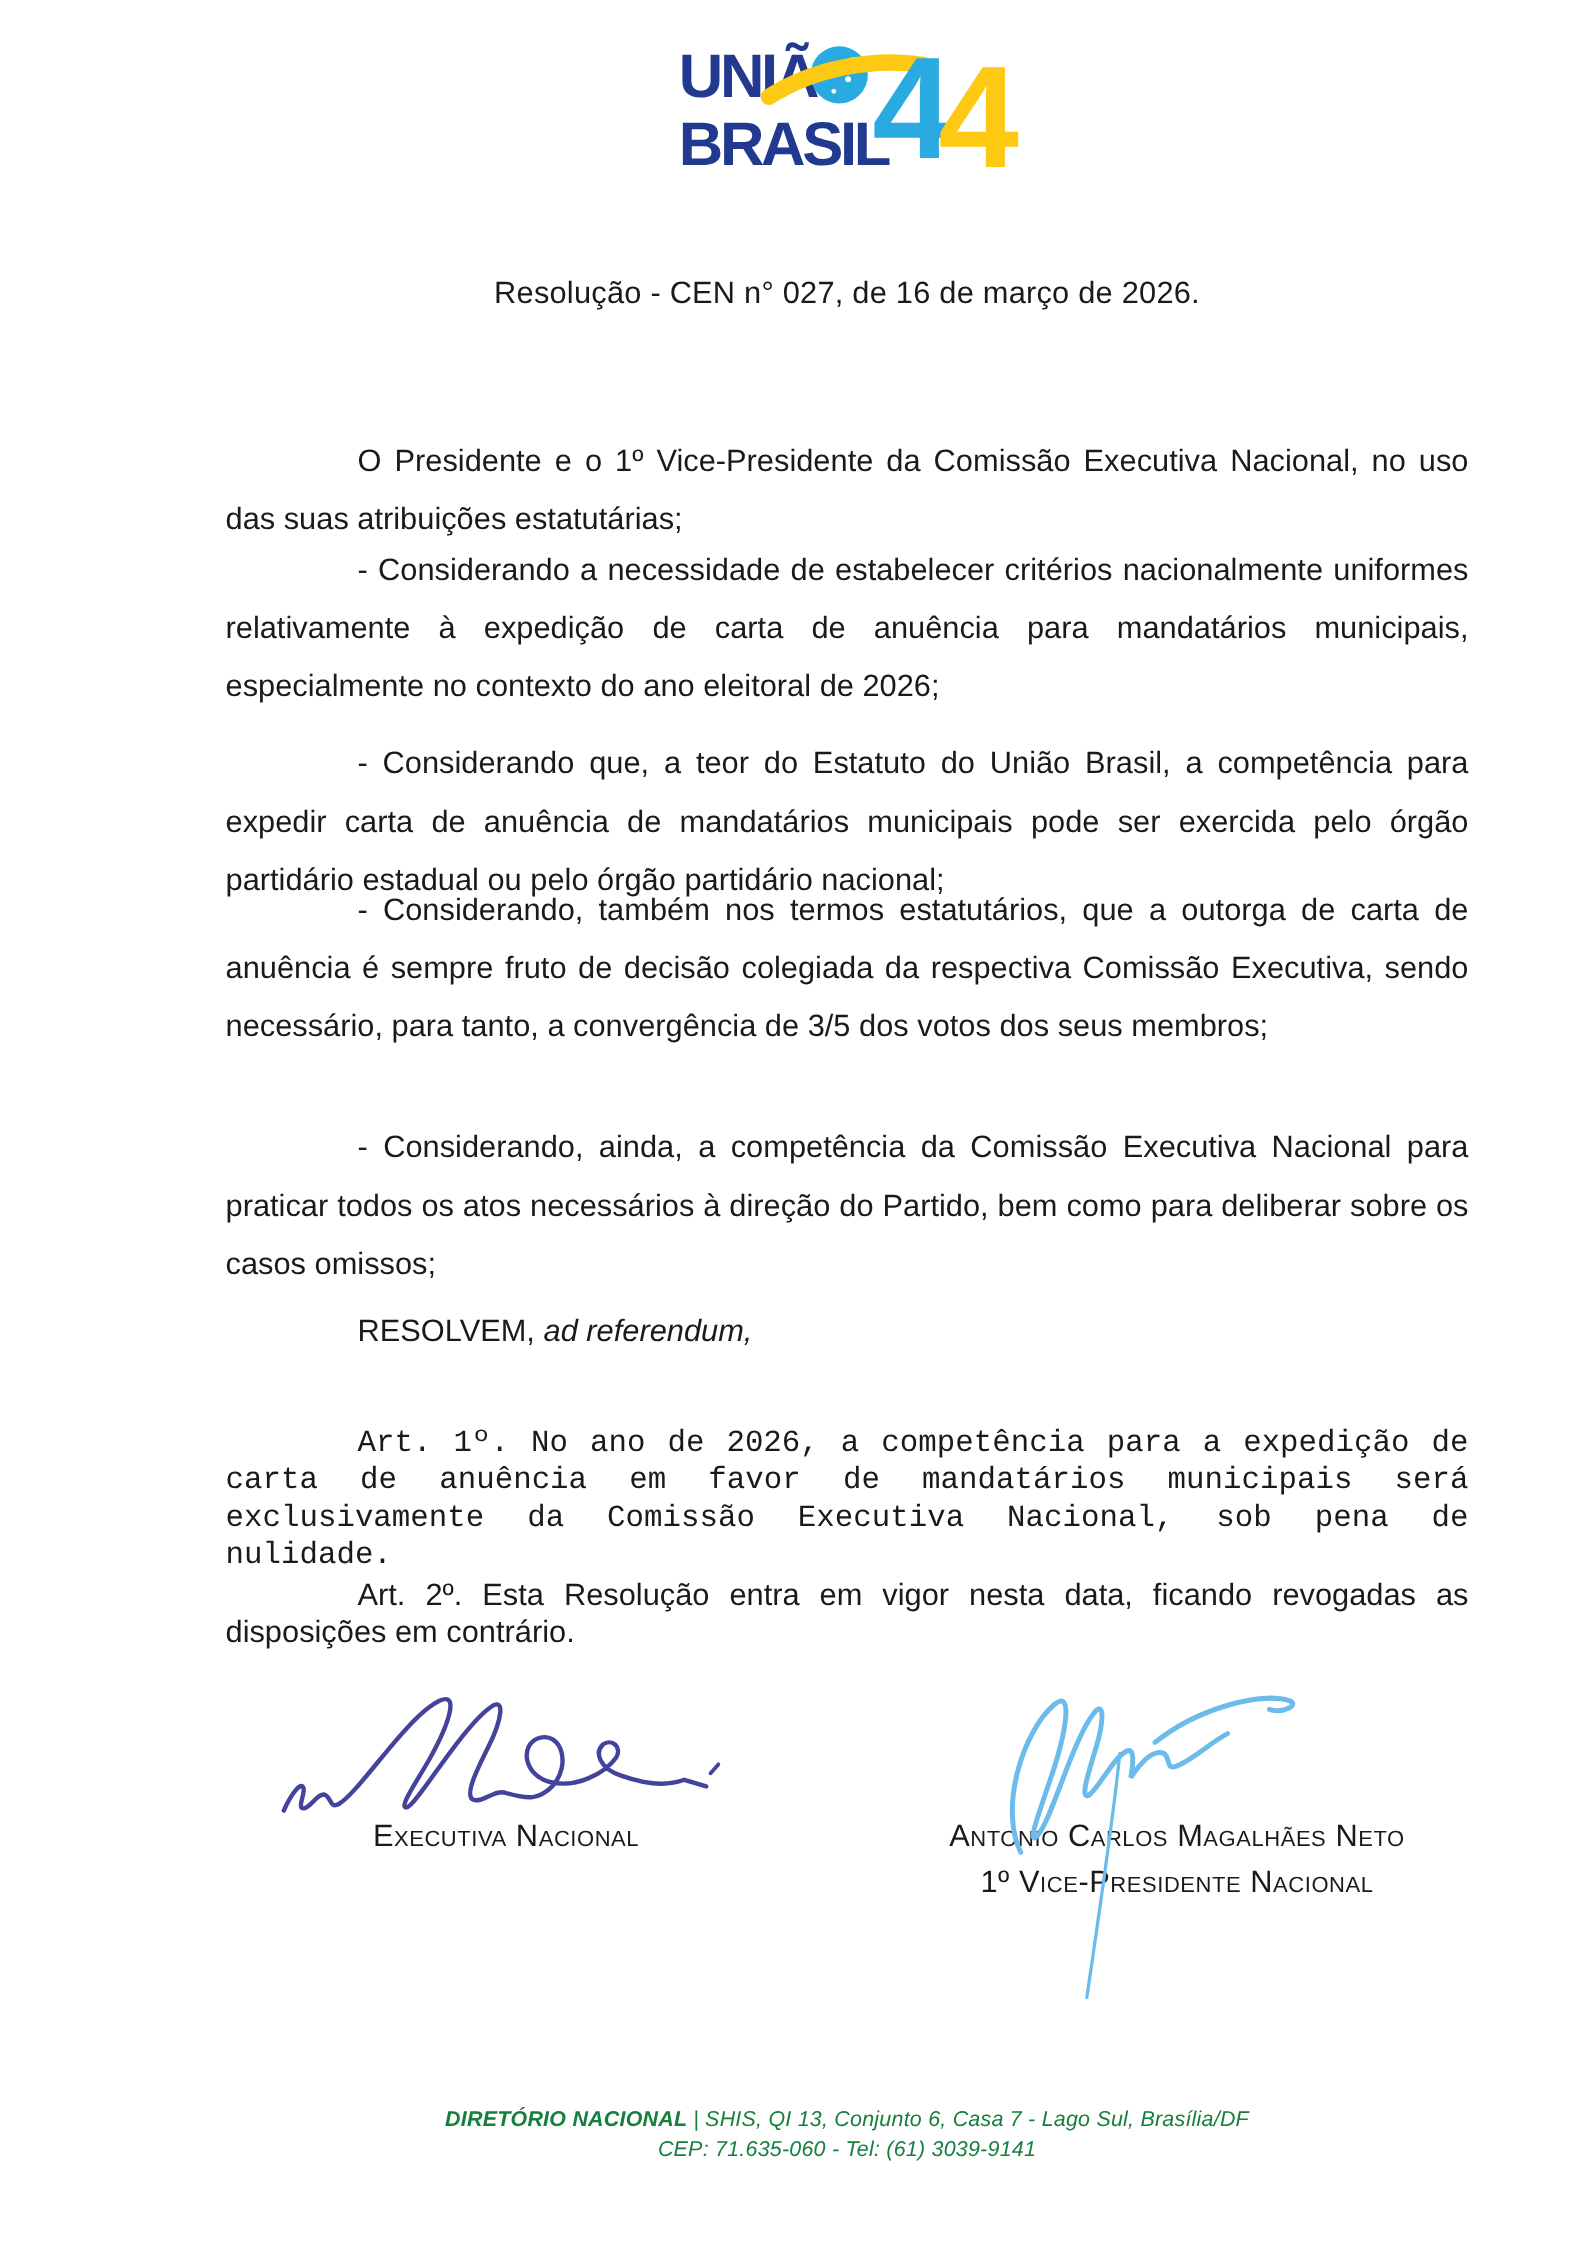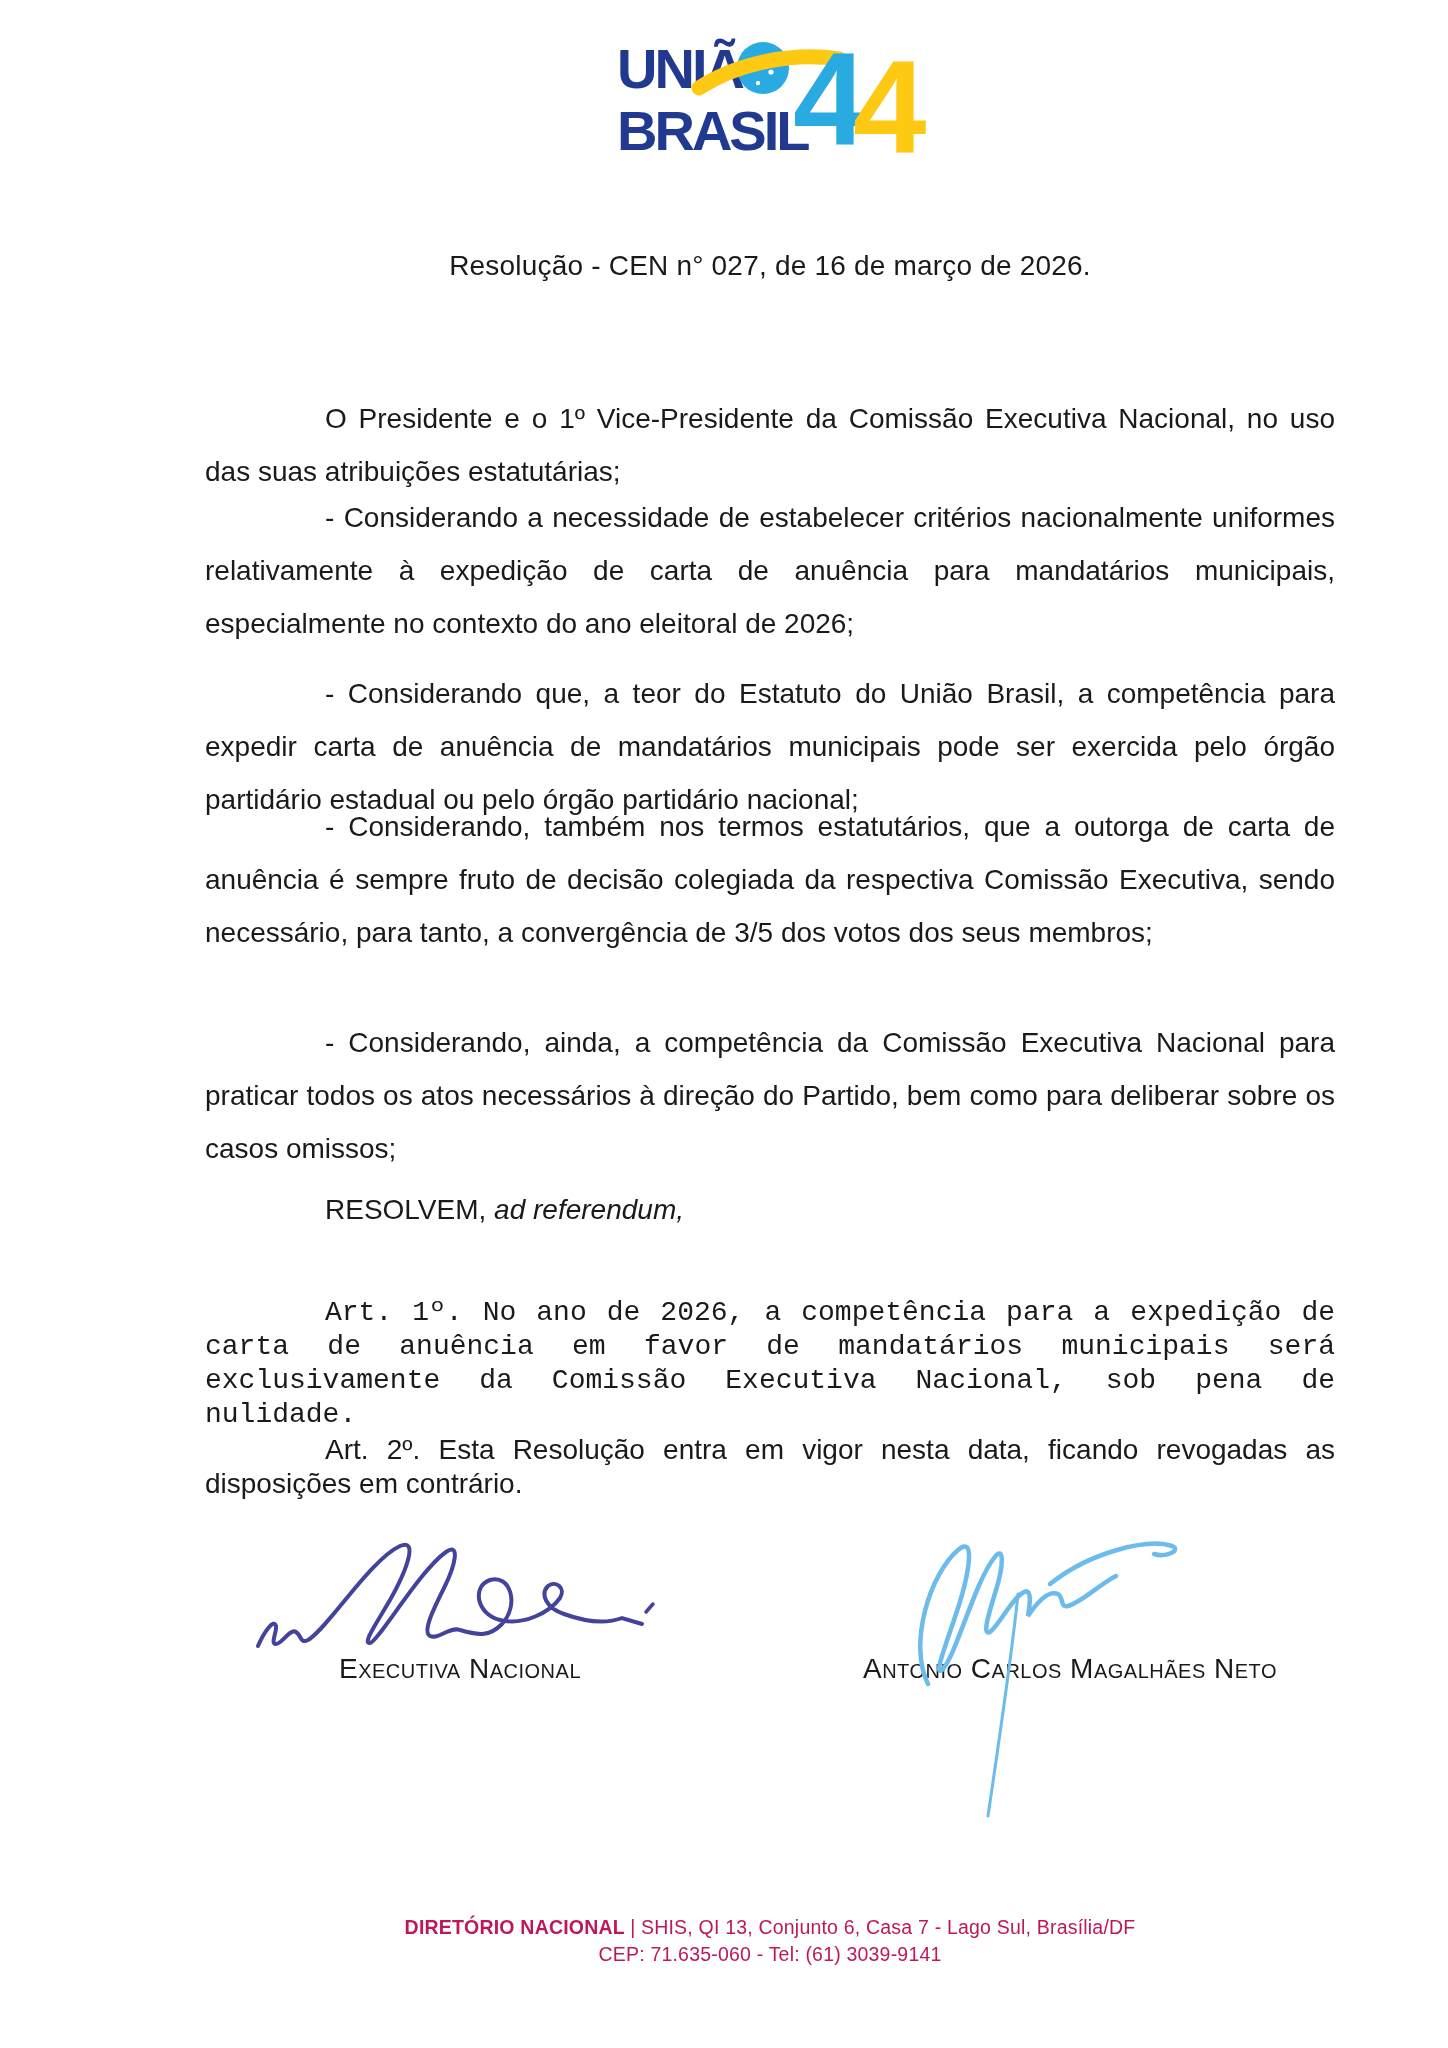--- a/index.html
+++ b/index.html
@@ -109,30 +109,31 @@
              C78,88 120,20 150,6 C168,-2 158,28 140,60 C126,84 112,104 120,103
              C128,102 170,30 196,12 C210,2 206,24 194,48 C184,68 172,92 180,96
              C188,100 200,86 210,90 C230,96 240,96 252,84 C270,64 260,34 240,40
              C222,46 226,74 250,80 C274,86 300,72 310,58 C316,48 306,40 298,46
              C290,54 296,68 314,74 C336,82 356,84 372,78 L392,84" fill="none" stroke="#43439b" stroke-width="4" stroke-linecap="round"></path>
     <path d="M396,72 L403,64" fill="none" stroke="#43439b" stroke-width="3.5" stroke-linecap="round"></path>
   </svg>
 
   <div class="sig-col sig-right-col">
     <div class="sig-name">Antonio Carlos Magalhães Neto</div>
+    <div class="sig-role">1º Vice-Presidente Nacional</div>
   </div>
   <svg class="sig-svg sig-svg-right" viewBox="0 0 290 304">
     <path d="M28,160 C8,120 30,50 58,26 C76,10 70,50 54,96 C44,126 34,152 42,146
              C56,132 74,60 94,34 C104,20 104,40 96,66 C88,92 82,112 90,108
              C100,100 112,74 124,68 C132,64 130,80 128,92 C136,80 148,66 158,70
              C164,74 160,84 168,82 C182,78 200,60 216,52" fill="none" stroke="#6cbbea" stroke-width="4.5" stroke-linecap="round"></path>
     <path d="M150,60 C190,28 248,14 272,22 C282,26 266,34 254,30" fill="none" stroke="#6cbbea" stroke-width="4.5" stroke-linecap="round"></path>
     <path d="M118,70 C112,130 100,210 88,292" fill="none" stroke="#6cbbea" stroke-width="3" stroke-linecap="round"></path>
   </svg>
 
-  <div class="footer" style="color: #be185d;">
+  <div class="footer" style="color: #15803d; font-style: italic;">
     <div>
       <span class="b">DIRETÓRIO NACIONAL </span><span>| SHIS, QI 13, Conjunto 6, Casa 7 - Lago Sul, Brasília/DF</span>
     </div>
     <div>CEP: 71.635-060 - Tel: (61) 3039-9141</div>
   </div>
 
 </div>
 
 </body></html>

